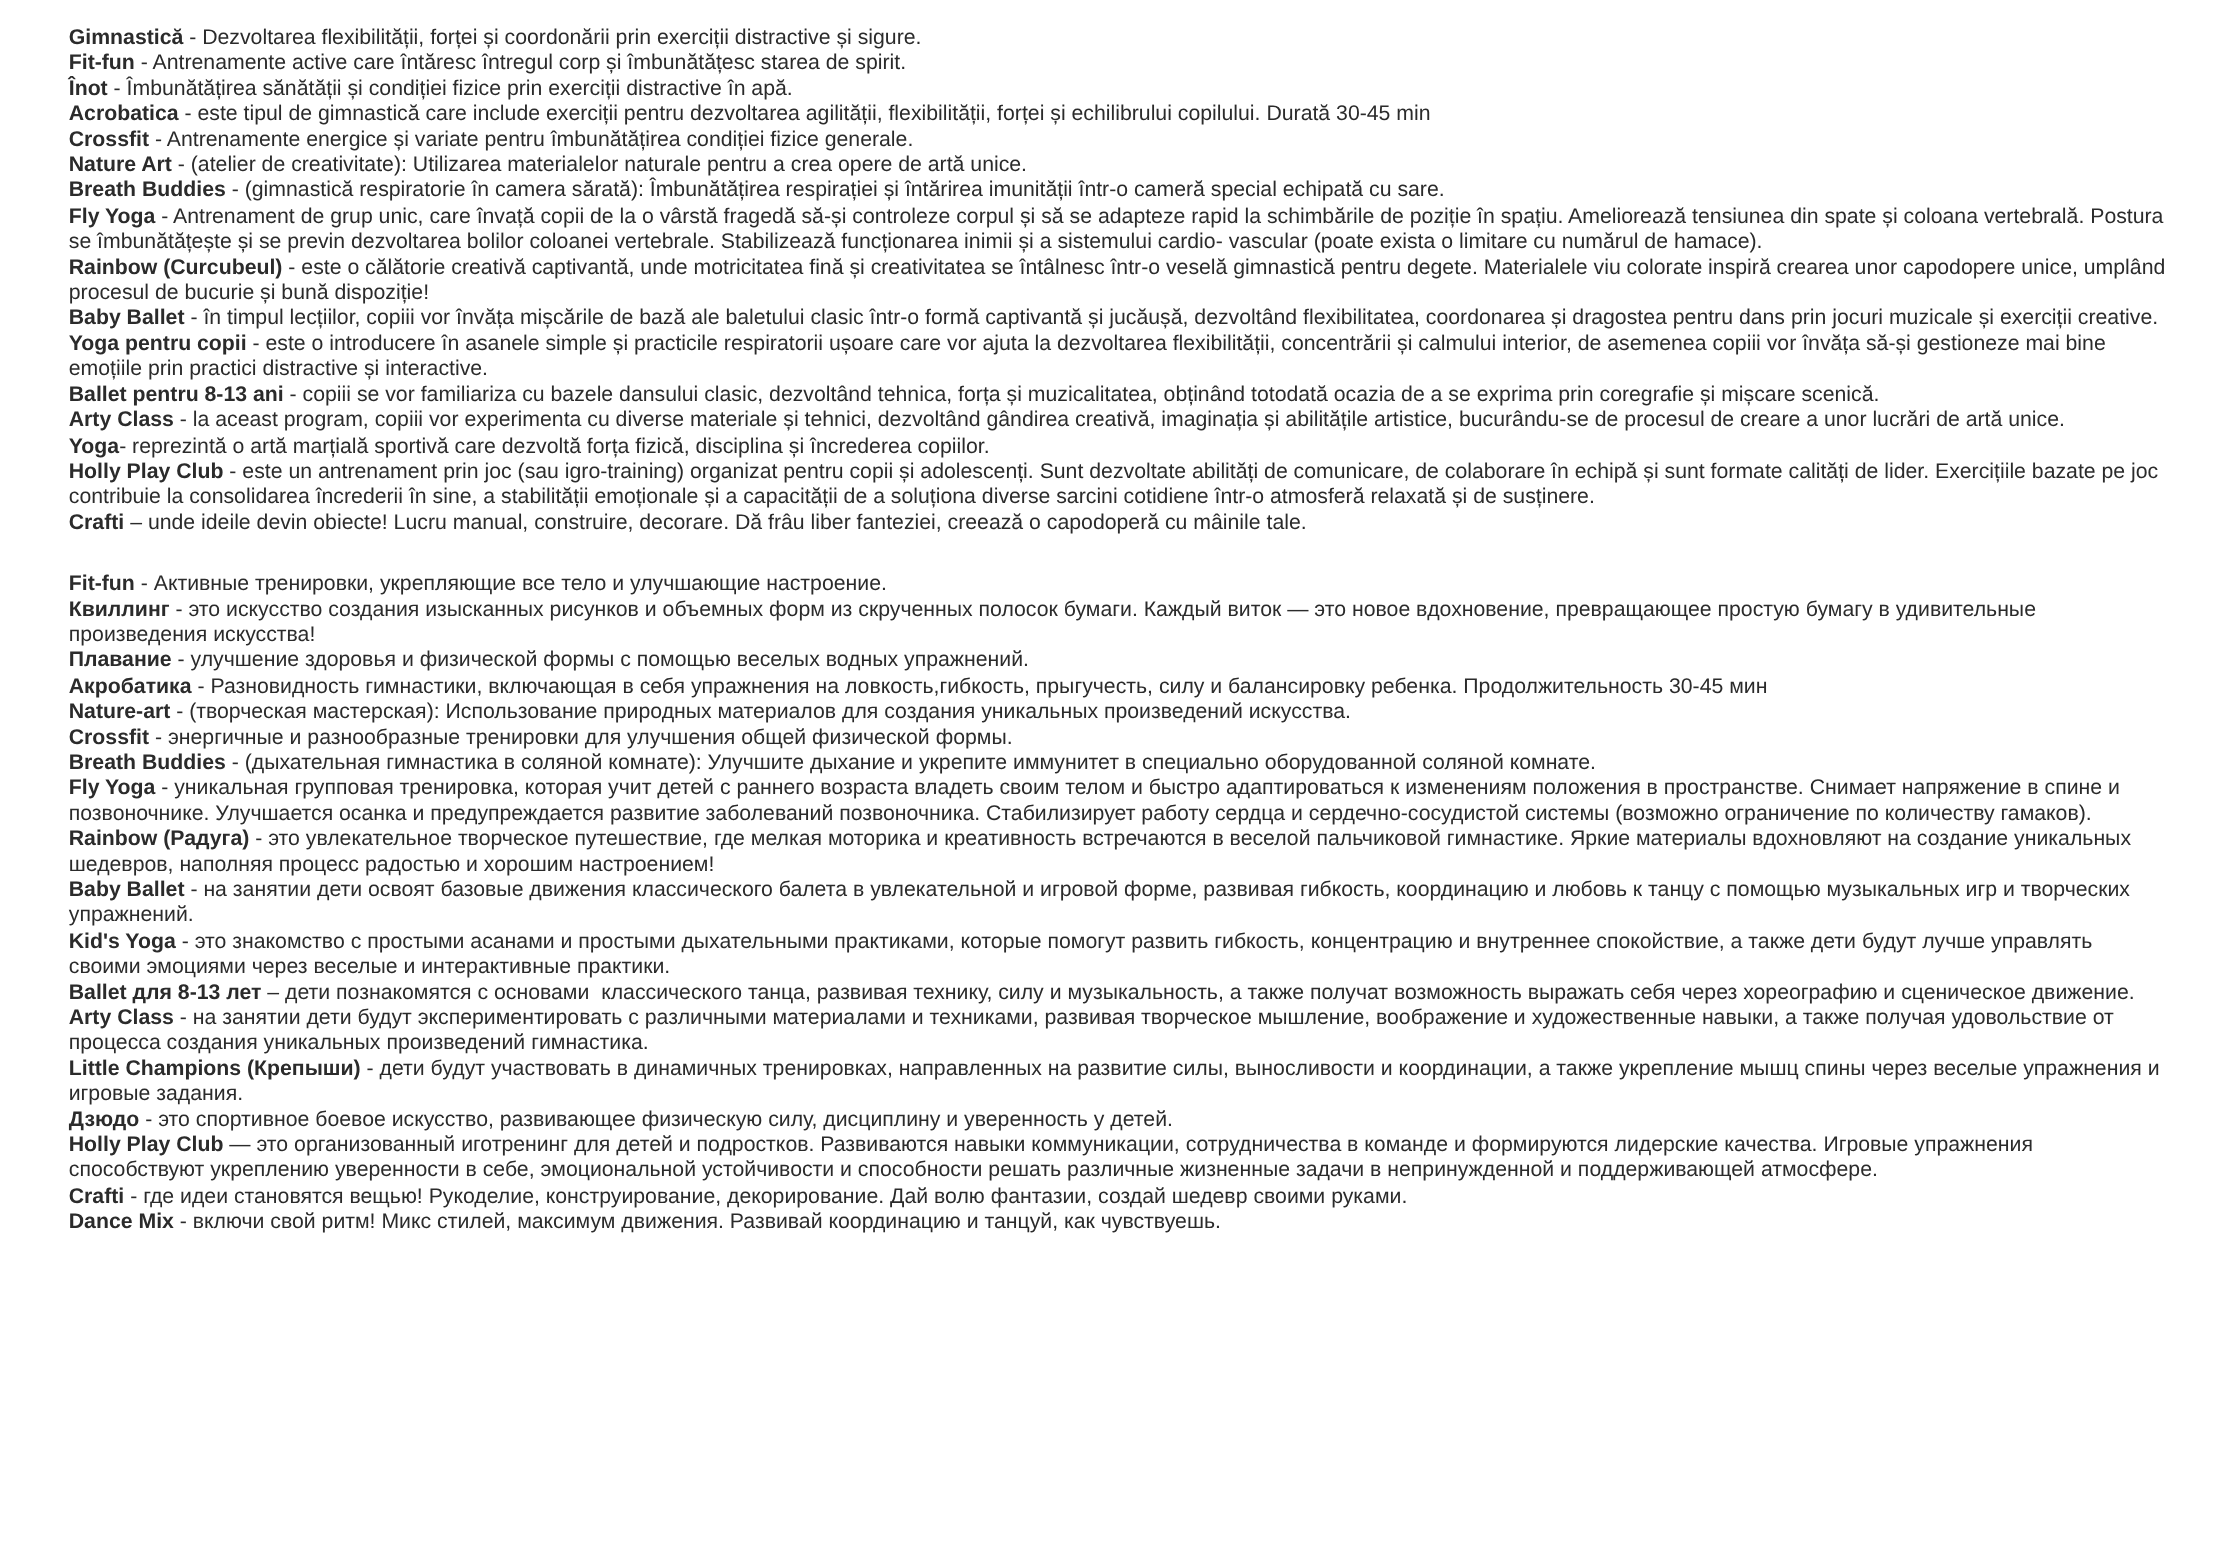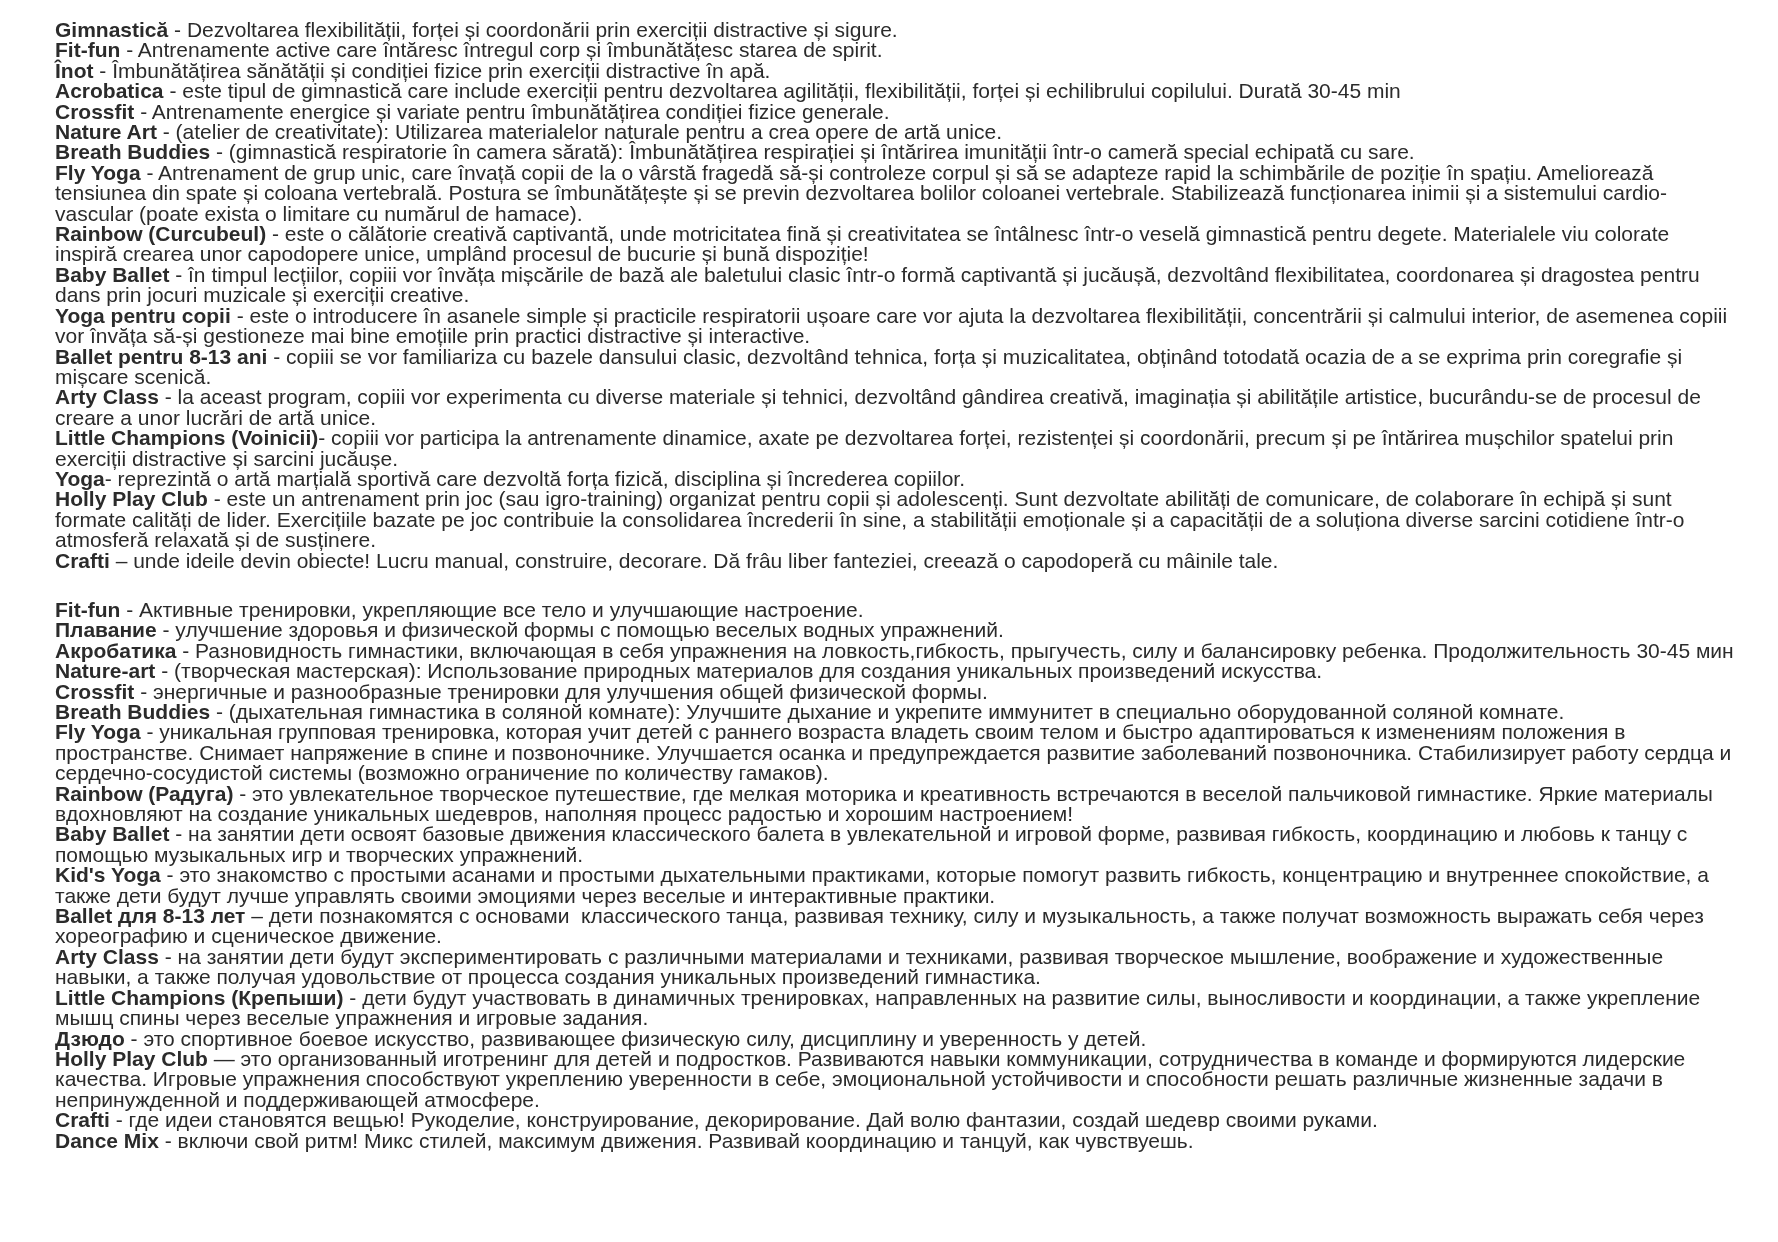--- a/index.html
+++ b/index.html
@@ -10,21 +10,21 @@
   body {
     width: 1778px;
     height: 1242px;
     overflow: hidden;
   }
   main {
     box-sizing: border-box;
     width: 1778px;
     padding: 20px 44px 0 55px;
     font-family: "Liberation Sans", sans-serif;
-    font-size: 21px;
+    font-size: 17px;
     line-height: 20.4px;
     color: #2b2b2b;
     -webkit-font-smoothing: antialiased;
   }
   .entry {
     margin: 0;
     padding: 0;
   }
   .term {
     font-weight: 700;
@@ -61,34 +61,34 @@
   <p class="entry"><b class="term">Rainbow (Curcubeul)</b><span class="desc"> - este o călătorie creativă captivantă, unde motricitatea fină și creativitatea se întâlnesc într-o veselă gimnastică pentru degete. Materialele viu colorate inspiră crearea unor capodopere unice, umplând procesul de bucurie și bună dispoziție!</span></p>
 
   <p class="entry"><b class="term">Baby Ballet</b><span class="desc"> - în timpul lecțiilor, copiii vor învăța mișcările de bază ale baletului clasic într-o formă captivantă și jucăușă, dezvoltând flexibilitatea, coordonarea și dragostea pentru dans prin jocuri muzicale și exerciții creative.</span></p>
 
   <p class="entry"><b class="term">Yoga pentru copii</b><span class="desc"> - este o introducere în asanele simple și practicile respiratorii ușoare care vor ajuta la dezvoltarea flexibilității, concentrării și calmului interior, de asemenea copiii vor învăța să-și gestioneze mai bine emoțiile prin practici distractive și interactive.</span></p>
 
   <p class="entry"><b class="term">Ballet pentru 8-13 ani</b><span class="desc"> - copiii se vor familiariza cu bazele dansului clasic, dezvoltând tehnica, forța și muzicalitatea, obținând totodată ocazia de a se exprima prin coregrafie și mișcare scenică.</span></p>
 
   <p class="entry"><b class="term">Arty Class</b><span class="desc"> - la aceast program, copiii vor experimenta cu diverse materiale și tehnici, dezvoltând gândirea creativă, imaginația și abilitățile artistice, bucurându-se de procesul de creare a unor lucrări de artă unice.</span></p>
 
-  <p class="entry"><b class="term">Little Champions (Voinicii)</b><span class="desc">- copiii vor participa la antrenamente dinamice, axate pe dezvoltarea forței, rezistenței și coordonării, precum și pe întărirea mușchilor spatelui prin exerciții distractive și sarcini jucăușe.</span></p>
 
   <p class="entry"><b class="term">Yoga</b><span class="desc">- reprezintă o artă marțială sportivă care dezvoltă forța fizică, disciplina și încrederea copiilor.</span></p>
 
   <p class="entry"><b class="term">Holly Play Club</b><span class="desc"> - este un antrenament prin joc (sau igro-training) organizat pentru copii și adolescenți. Sunt dezvoltate abilități de comunicare, de colaborare în echipă și sunt formate calități de lider. Exercițiile bazate pe joc contribuie la consolidarea încrederii în sine, a stabilității emoționale și a capacității de a soluționa diverse sarcini cotidiene într-o atmosferă relaxată și de susținere.</span></p>
 
   <p class="entry"><b class="term">Crafti</b><span class="desc"> – unde ideile devin obiecte! Lucru manual, construire, decorare. Dă frâu liber fanteziei, creează o capodoperă cu mâinile tale.</span></p>
 
 </section>
   <div class="section-gap"></div>
   <section class="text-section">
 
   <p class="entry"><b class="term">Fit-fun</b><span class="desc"> - Активные тренировки, укрепляющие все тело и улучшающие настроение.</span></p>
 
+  <p class="entry"><b class="term">Квиллинг</b><span class="desc"> - это искусство создания изысканных рисунков и объемных форм из скрученных полосок бумаги. Каждый виток — это новое вдохновение, превращающее простую бумагу в удивительные произведения искусства!</span></p>
 
   <p class="entry"><b class="term">Плавание</b><span class="desc"> - улучшение здоровья и физической формы с помощью веселых водных упражнений.</span></p>
 
   <p class="entry"><b class="term">Акробатика</b><span class="desc"> - Разновидность гимнастики, включающая в себя упражнения на ловкость,гибкость, прыгучесть, силу и балансировку ребенка. Продолжительность 30-45 мин</span></p>
 
   <p class="entry"><b class="term">Nature-art</b><span class="desc"> - (творческая мастерская): Использование природных материалов для создания уникальных произведений искусства.</span></p>
 
   <p class="entry"><b class="term">Crossfit</b><span class="desc"> - энергичные и разнообразные тренировки для улучшения общей физической формы.</span></p>
 
   <p class="entry"><b class="term">Breath Buddies</b><span class="desc"> - (дыхательная гимнастика в соляной комнате): Улучшите дыхание и укрепите иммунитет в специально оборудованной соляной комнате.</span></p>

